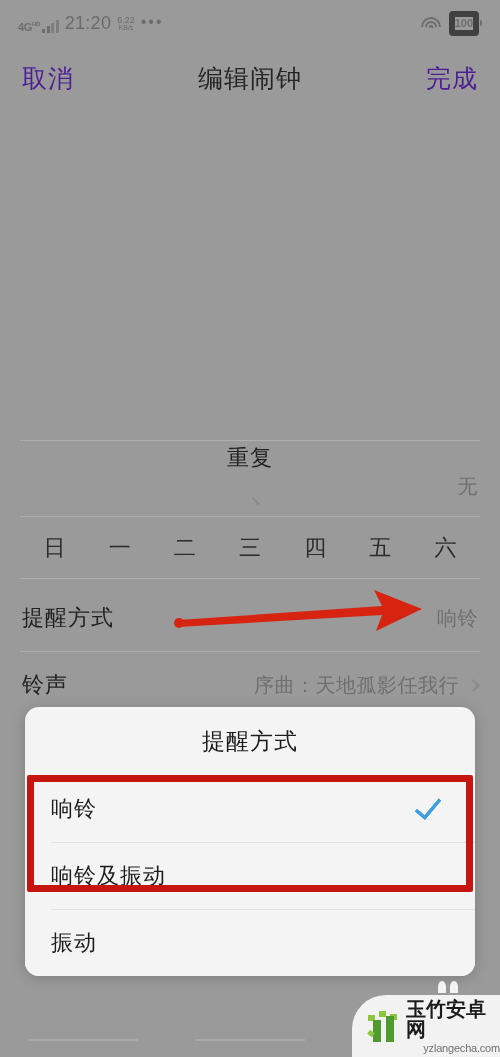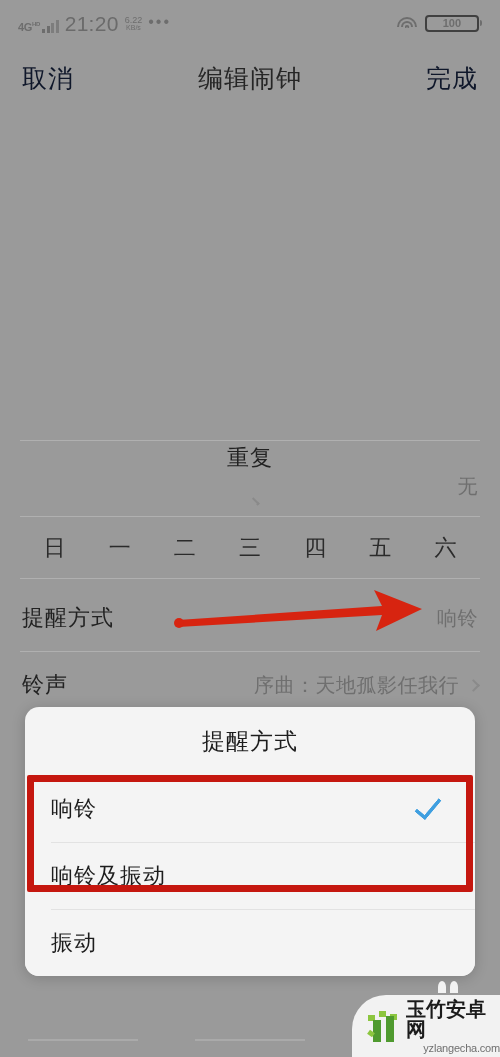--- a/index.html
+++ b/index.html
@@ -27,46 +27,46 @@
   .sb-left { display: flex; align-items: flex-end; gap: 6px; }
   .net-group { display: flex; align-items: flex-end; gap: 2px; position: relative; top: -1px;}
   .net-4g { font-size: 11px; font-weight: bold; letter-spacing: -0.3px; line-height: 11px; }
   .net-4g sup { font-size: 6px; vertical-align: super; }
   .bars { display: flex; align-items: flex-end; gap: 1.5px; height: 13px; }
   .bars i { display: block; width: 3px; background: #7d7d7d; }
   .bars i:nth-child(1) { height: 4px; background:#6d6d6d;}
   .bars i:nth-child(2) { height: 7px; background:#6d6d6d;}
   .bars i:nth-child(3) { height: 10px; }
   .bars i:nth-child(4) { height: 13px; }
-  .sb-time { font-size: 21px; line-height: 21px; color: #6b6b6b; letter-spacing: 0.3px; }
+  .sb-time { font-size: 18px; line-height: 21px; color: #6b6b6b; letter-spacing: 0.3px; }
   .sb-speed { display: flex; flex-direction: column; align-items: center; line-height: 8px; position: relative; top: -2px;}
   .sb-speed .v { font-size: 9px; }
   .sb-speed .u { font-size: 7px; }
   .sb-dots { font-size: 16px; letter-spacing: 2px; position: relative; top: -3px; }
   .sb-right { margin-left: auto; display: flex; align-items: center; gap: 8px; }
   .wifi { position: relative; width: 20px; height: 15px; }
   .wifi span { position:absolute; left:50%; transform:translateX(-50%); border:2px solid #6d6d6d; border-bottom:none; border-radius: 50% 50% 0 0 / 100% 100% 0 0;}
   .wifi .a1 { width:20px; height:10px; top:1px;}
   .wifi .a2 { width:12px; height:6px; top:5px;}
   .wifi .a3 { width:5px; height:3px; top:9px;}
   .batt { display:flex; align-items:center; }
   .batt-body {
-    border: 2px solid #404040; border-radius: 4px;
-    padding: 1px 16px; font-size: 11px; font-weight: bold; color:#6d6d6d; line-height: 11px;
+    border: 6px solid #404040; border-radius: 4px;
+    padding: 1px 0; font-size: 11px; font-weight: bold; color:#6d6d6d; line-height: 11px;
   }
   .batt-cap { width: 2px; height: 6px; background: #6d6d6d; border-radius: 0 2px 2px 0; margin-left: 1px; }
 
   
   .navbar {
     position: absolute; top: 46px; left: 0;
     width: 500px; height: 64px;
     display: flex; align-items: center; justify-content: space-between;
     padding: 0 22px;
   }
-  .nav-side { font-size: 25px; color: #0f172a; letter-spacing: 1px; text-align: center; }
+  .nav-side { font-size: 25px; color: #4c1d95; letter-spacing: 1px; text-align: center; }
   .nav-title { font-size: 25px; color: #262626; letter-spacing: 1px; }
 
   
   .picker {
     position: absolute; top: 118px; left: 0;
     width: 500px; height: 312px;
     display: flex;
   }
   .pcol { flex: 1; display: flex; flex-direction: column; align-items: center; justify-content: center; }
   .pcol.hours { padding-right: 120px; }

